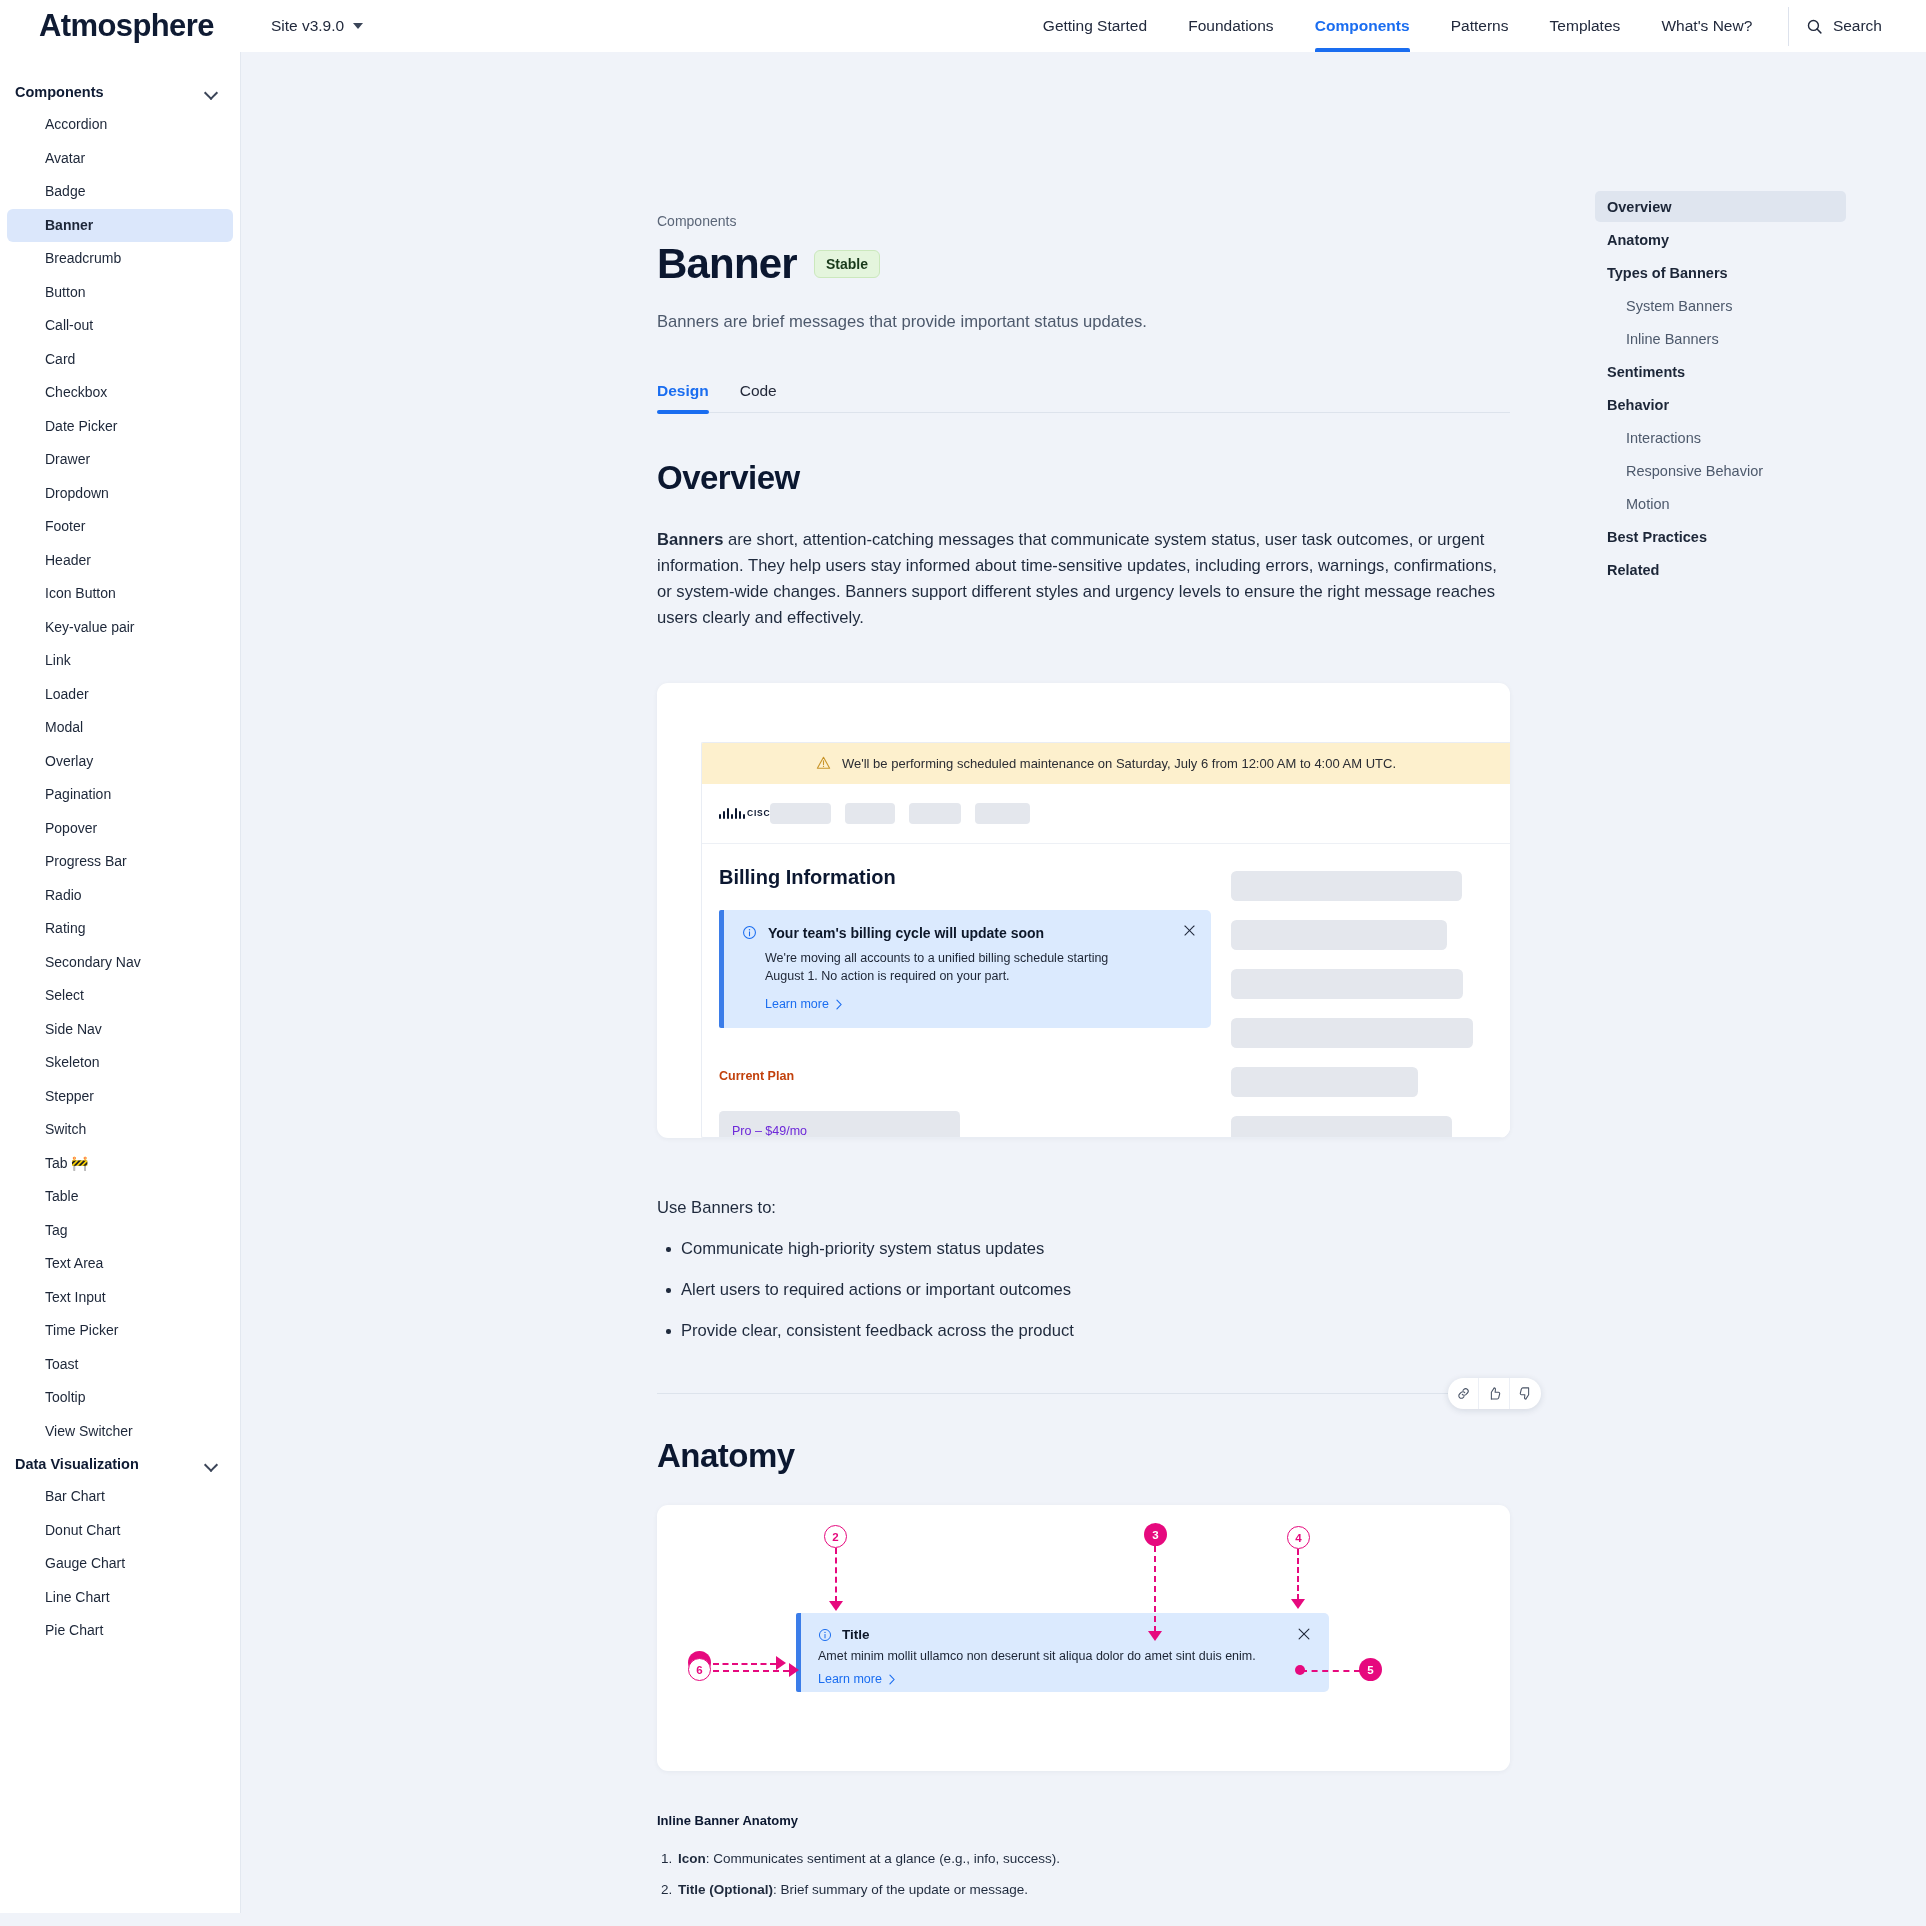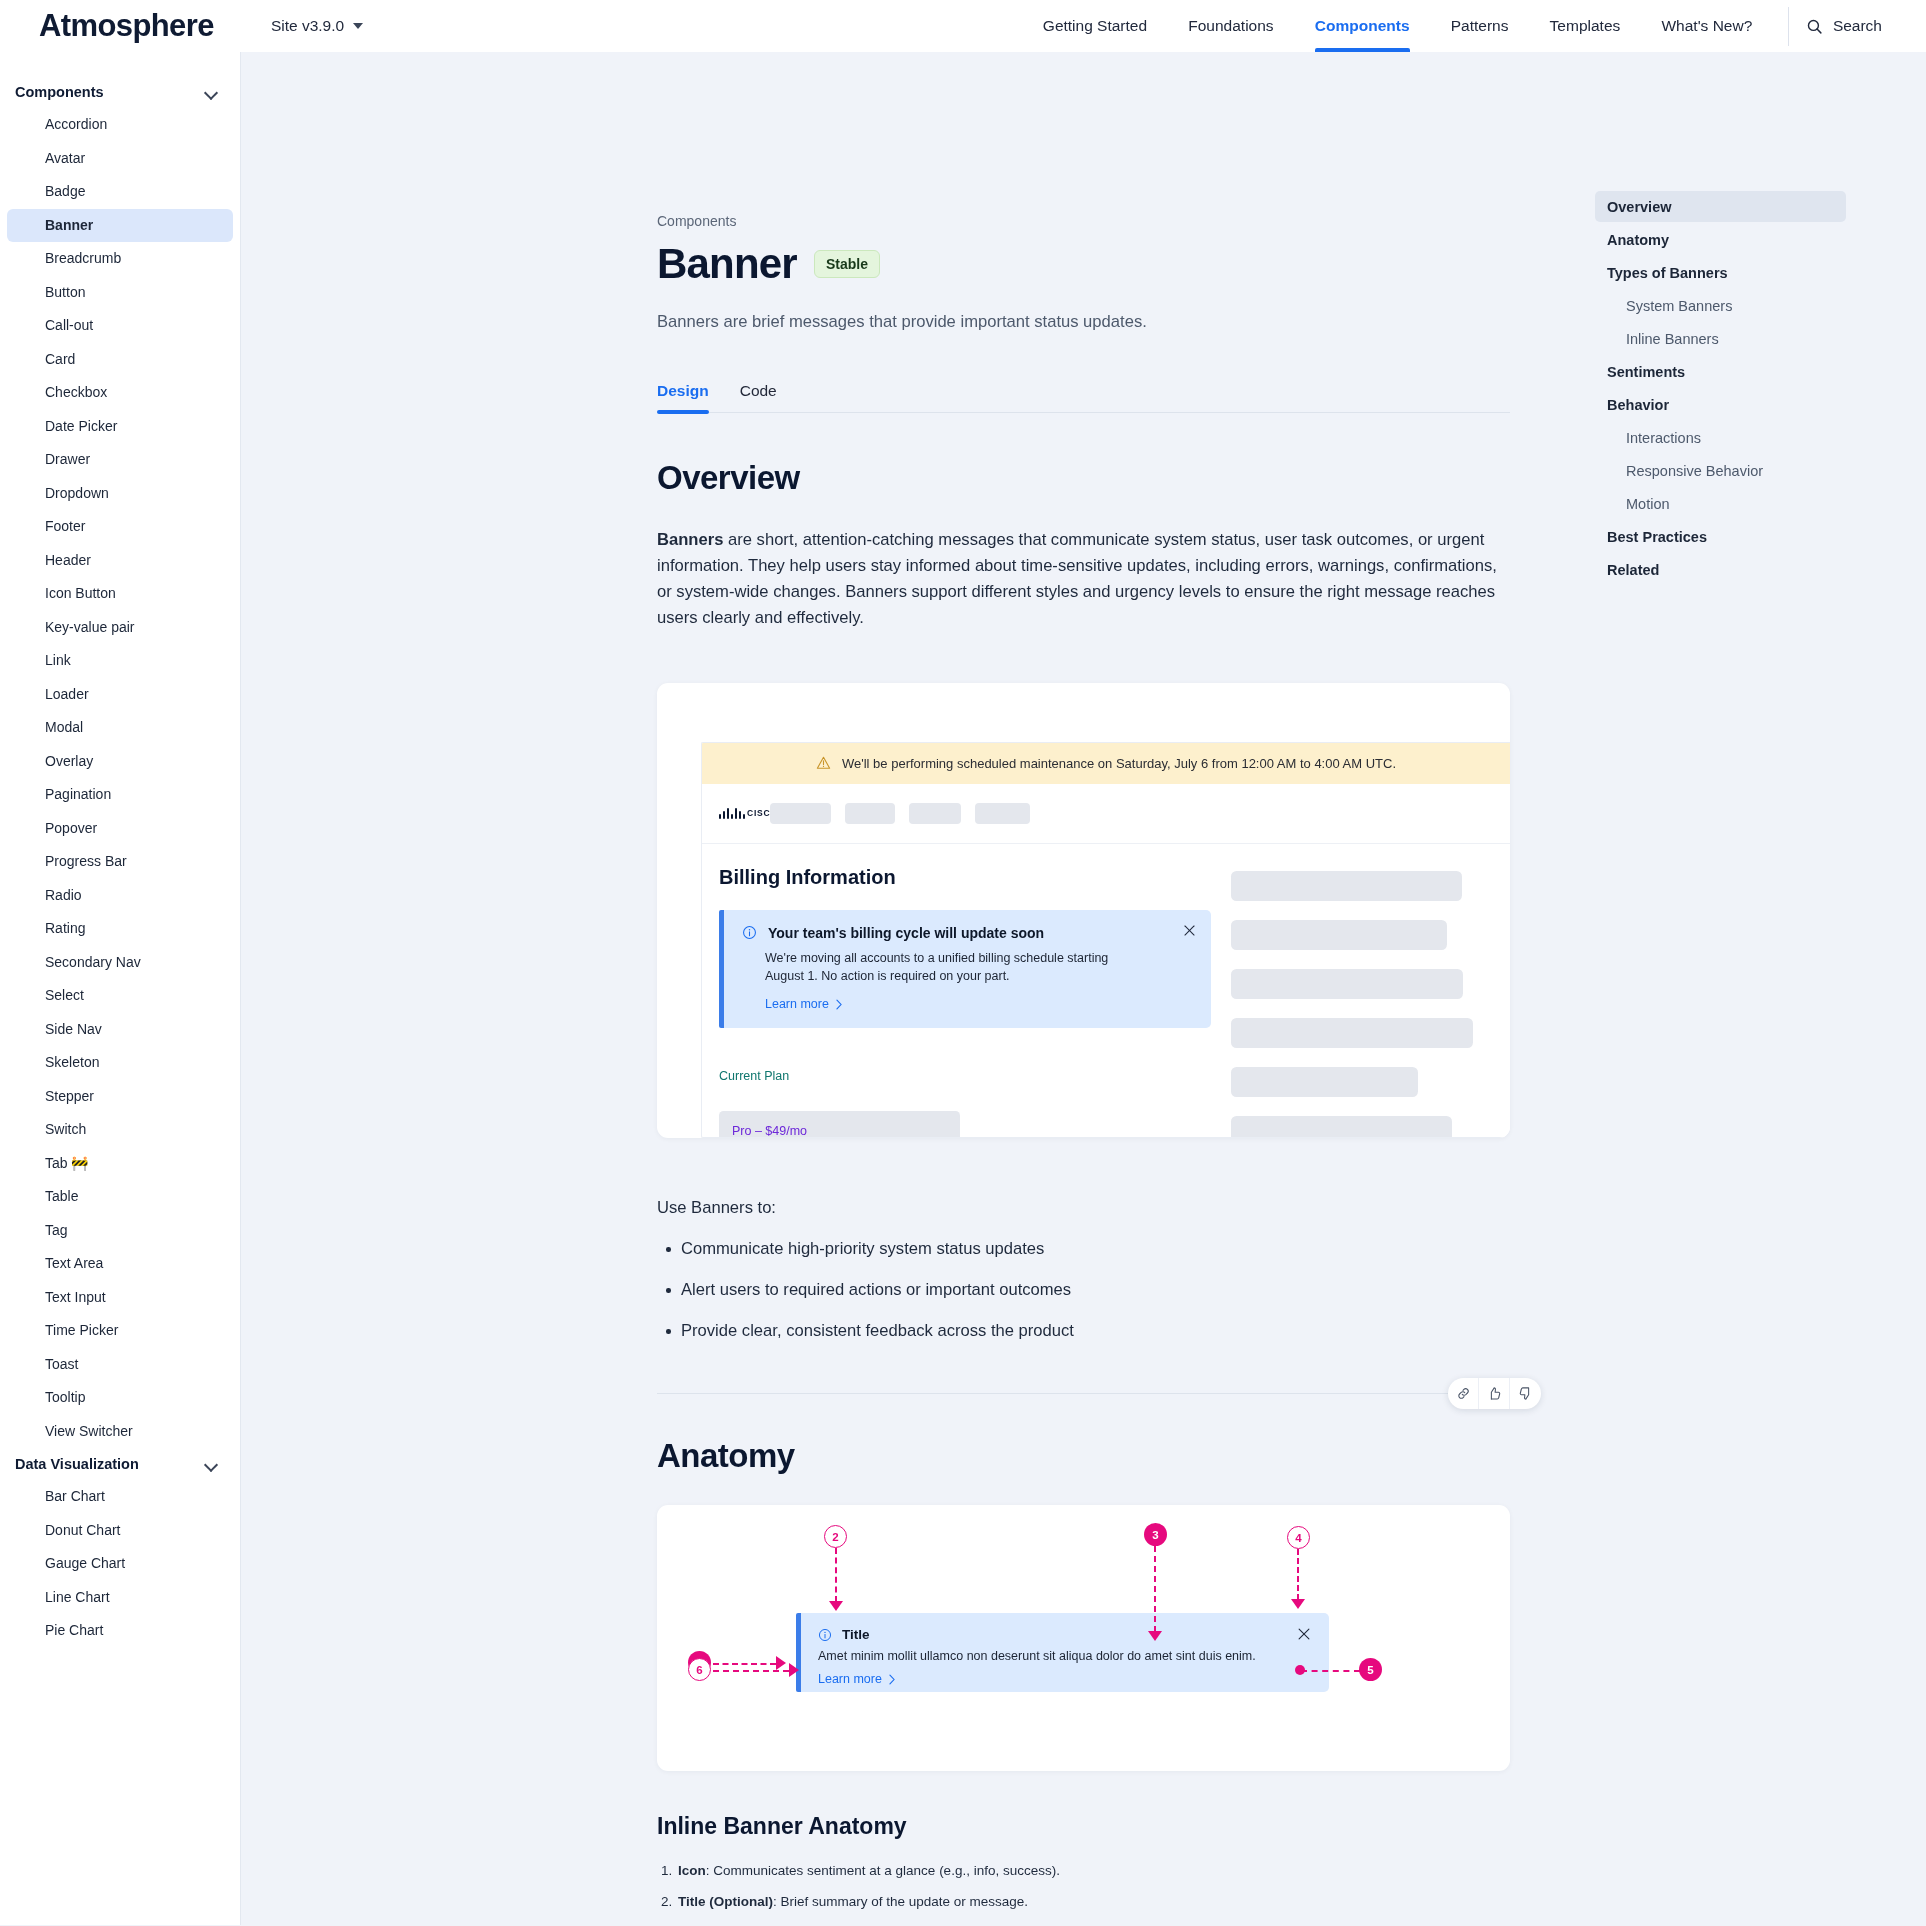--- a/index.html
+++ b/index.html
@@ -246,21 +246,21 @@
     border-radius: 2px 5px 5px 2px;
     padding: 15px 17px 17px 18px;
     position: relative;
     margin-bottom: 41px;
   }
   .ib-top { display: flex; align-items: flex-start; gap: 11px; }
   .ib-title { font-size: 14px; font-weight: 700; color: #0d1729; }
   .ib-msg { font-size: 12.5px; line-height: 1.5; color: #1c2433; margin: 8px 0 0 23px; max-width: 381px; }
   .ib-link { display: flex; align-items: center; gap: 6px; margin: 11px 0 0 23px; font-size: 12.5px; color: #1a6df0; cursor: pointer; }
   .ib-x { position: absolute; top: 14px; right: 15px; cursor: pointer; }
-  .fieldlabel { font-size: 12.5px; color: #0f766e; margin-bottom: 7px; }
+  .fieldlabel { font-size: 12.5px; color: #c2410c; margin-bottom: 7px; font-weight: bold; }
   .fieldbox { height: 40px; background: #e4e7ed; border-radius: 4.5px; display: flex; align-items: center; padding: 0 13px; font-size: 12.5px; color: #6d28d9; width: 241px; margin-bottom: 20px; margin-top: 28px; }
   .skel { background: #e4e7ed; border-radius: 5.5px; margin-bottom: 19px; height: 30px; }
 
   
   .use-wrap { margin-top: 60px; }
   .use-lead { font-size: 16.6px; color: #1f2a3d; margin-bottom: 21px; }
   ul.use { list-style: none; }
   ul.use li {
     font-size: 16.6px; color: #1f2a3d;
     padding-left: 24px; position: relative;
@@ -328,21 +328,21 @@
   .mk.open { background: #ffffff; border: 1.5px solid #e6097e; color: #e6097e; }
 
   .dash-v, .dash-h { position: absolute; z-index: 3; }
   .dash-v { width: 0; border-left: 2px dashed #e6097e; }
   .dash-h { height: 0; border-top: 2px dashed #e6097e; }
   .arr { position: absolute; width: 0; height: 0; z-index: 4; }
   .arr.down { border-left: 7px solid transparent; border-right: 7px solid transparent; border-top: 10px solid #e6097e; }
   .arr.right { border-top: 7px solid transparent; border-bottom: 7px solid transparent; border-left: 10px solid #e6097e; }
   .dot { position: absolute; width: 10px; height: 10px; border-radius: 50%; background: #e6097e; z-index: 4; }
 
-  h3.anat-h { font-size: 23px; font-weight: 700; color: #0b1730; margin-bottom: 23px; }
+  h3.anat-h { font-size: 13px; font-weight: 700; color: #0b1730; margin-bottom: 23px; }
   ol.anat-list { list-style: none; counter-reset: an; }
   ol.anat-list li {
     counter-increment: an;
     font-size: 13.5px; color: #1f2a3d;
     margin-bottom: 16px;
     padding-left: 21px; position: relative;
   }
   ol.anat-list li::before {
     content: counter(an) ".";
     position: absolute; left: 4px; top: 0;

